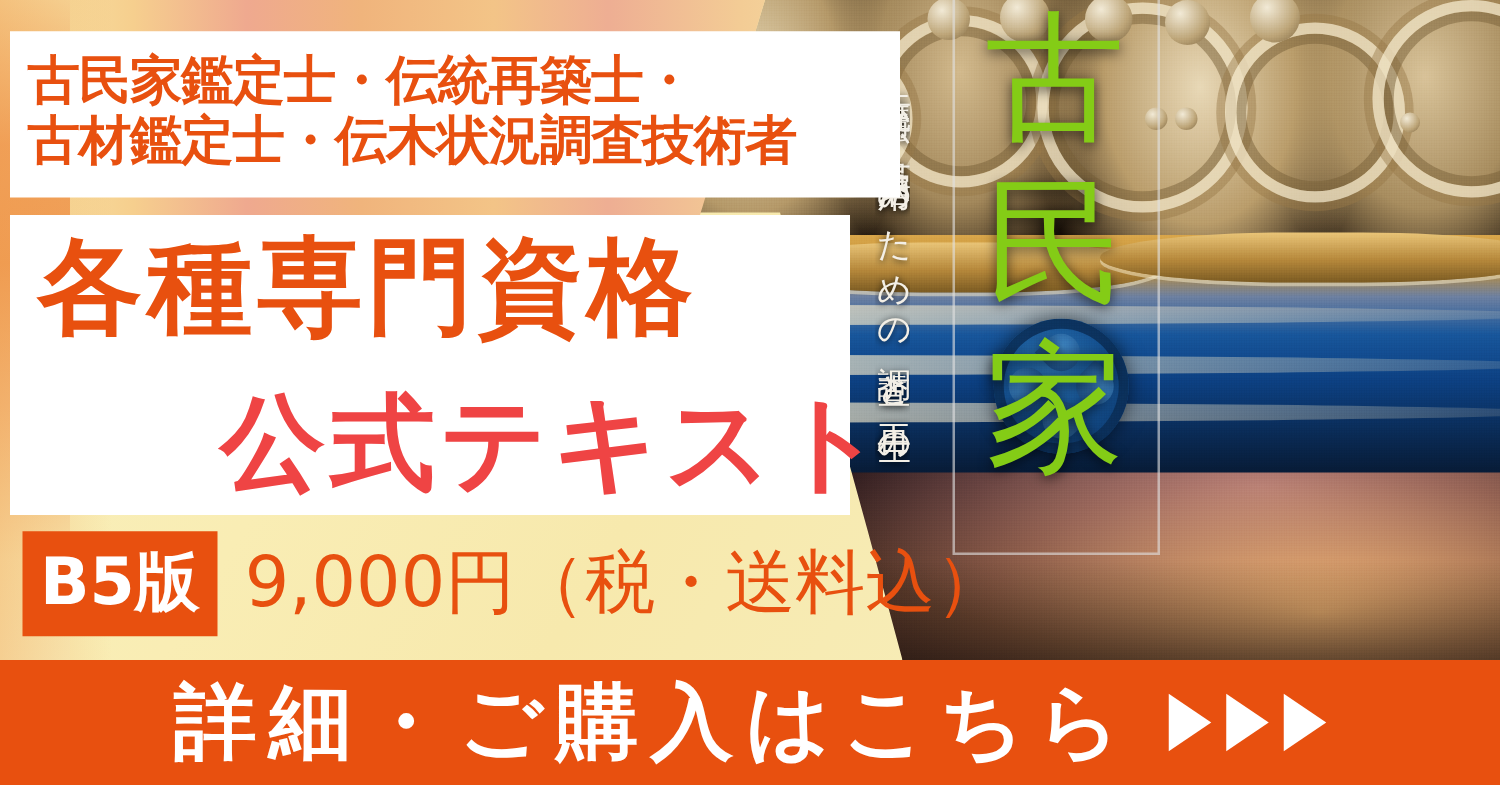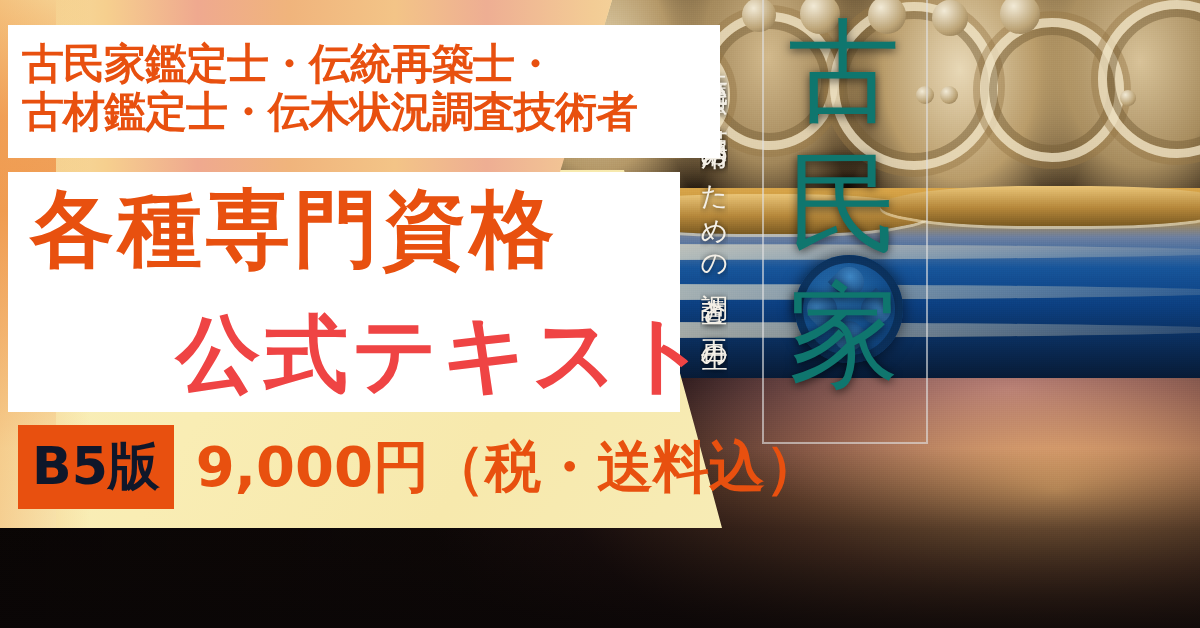--- a/index.html
+++ b/index.html
@@ -81,21 +81,21 @@
       repeating-linear-gradient(90deg, rgba(255,255,255,.04) 0 1px, rgba(0,0,0,.04) 1px 2px);
   }
 
   
   .cover-frame{
     position:absolute;left:762px;top:-20px;width:162px;height:462px;
     border:2px solid rgba(225,225,225,.62);border-top:none;
   }
   .cover-title{
     position:absolute;left:770px;top:6px;width:150px;
-    color:#0f766e;font-family:Liberation Serif, serif;
+    color:#84cc16;font-family:Liberation Mono, monospace;
     font-size:112px;line-height:1.18;text-align:center;
     letter-spacing:2px;
     text-shadow:0 2px 10px rgba(0,0,0,.65);
   }
   .cover-sub{
     position:absolute;left:700px;top:52px;height:560px;
     writing-mode:vertical-rl;text-orientation:upright;
     color:#f3efe6;font-family:"DejaVu Serif","Liberation Serif",serif;
     font-size:27px;letter-spacing:5px;line-height:1.05;
     text-shadow:0 1px 6px rgba(0,0,0,.85);
@@ -158,26 +158,26 @@
     color:#ef4444;font-weight:700;font-size:84px;line-height:1.06;
     letter-spacing:4px;padding-left:168px;white-space:nowrap;
   }
 
   
   .price-row{
     position:absolute;left:18px;top:425px;height:84px;
     display:flex;align-items:center;
   }
   .size-badge{
-    background:#e8500f;color:#0f172a;font-weight:700;font-size:52px;
+    background:#e8500f;color:#ffffff;font-weight:700;font-size:52px;
     line-height:1;padding:15px 14px 17px 14px;letter-spacing:0px;
     white-space:nowrap;
   }
   .price-text{
-    color:#e8500f;font-weight:700;font-size:56px;line-height:1;
+    color:#e8500f;font-weight:400;font-size:56px;line-height:1;
     margin-left:22px;letter-spacing:0px;white-space:nowrap;
   }
 
   
   .cta{
     position:absolute;left:0;top:528px;width:1200px;height:100px;
     background:#e8500f;display:flex;align-items:center;justify-content:center;
   }
   .cta-text{
     color:#ffffff;font-weight:700;font-size:66px;line-height:1;
@@ -257,14 +257,22 @@
   <div class="headline">
     <div class="l1">各種専門資格</div>
     <div class="l2">公式テキスト</div>
   </div>
 
   <div class="price-row">
     <div class="size-badge">B5版</div>
     <div class="price-text">9,000円（税・送料込）</div>
   </div>
 
+  <div class="cta">
+    <div class="cta-text">詳細・ご購入はこちら</div>
+    <div class="cta-arrows">
+      <i></i>
+      <i></i>
+      <i></i>
+    </div>
+  </div>
 
 </div>
 
 </body></html>

